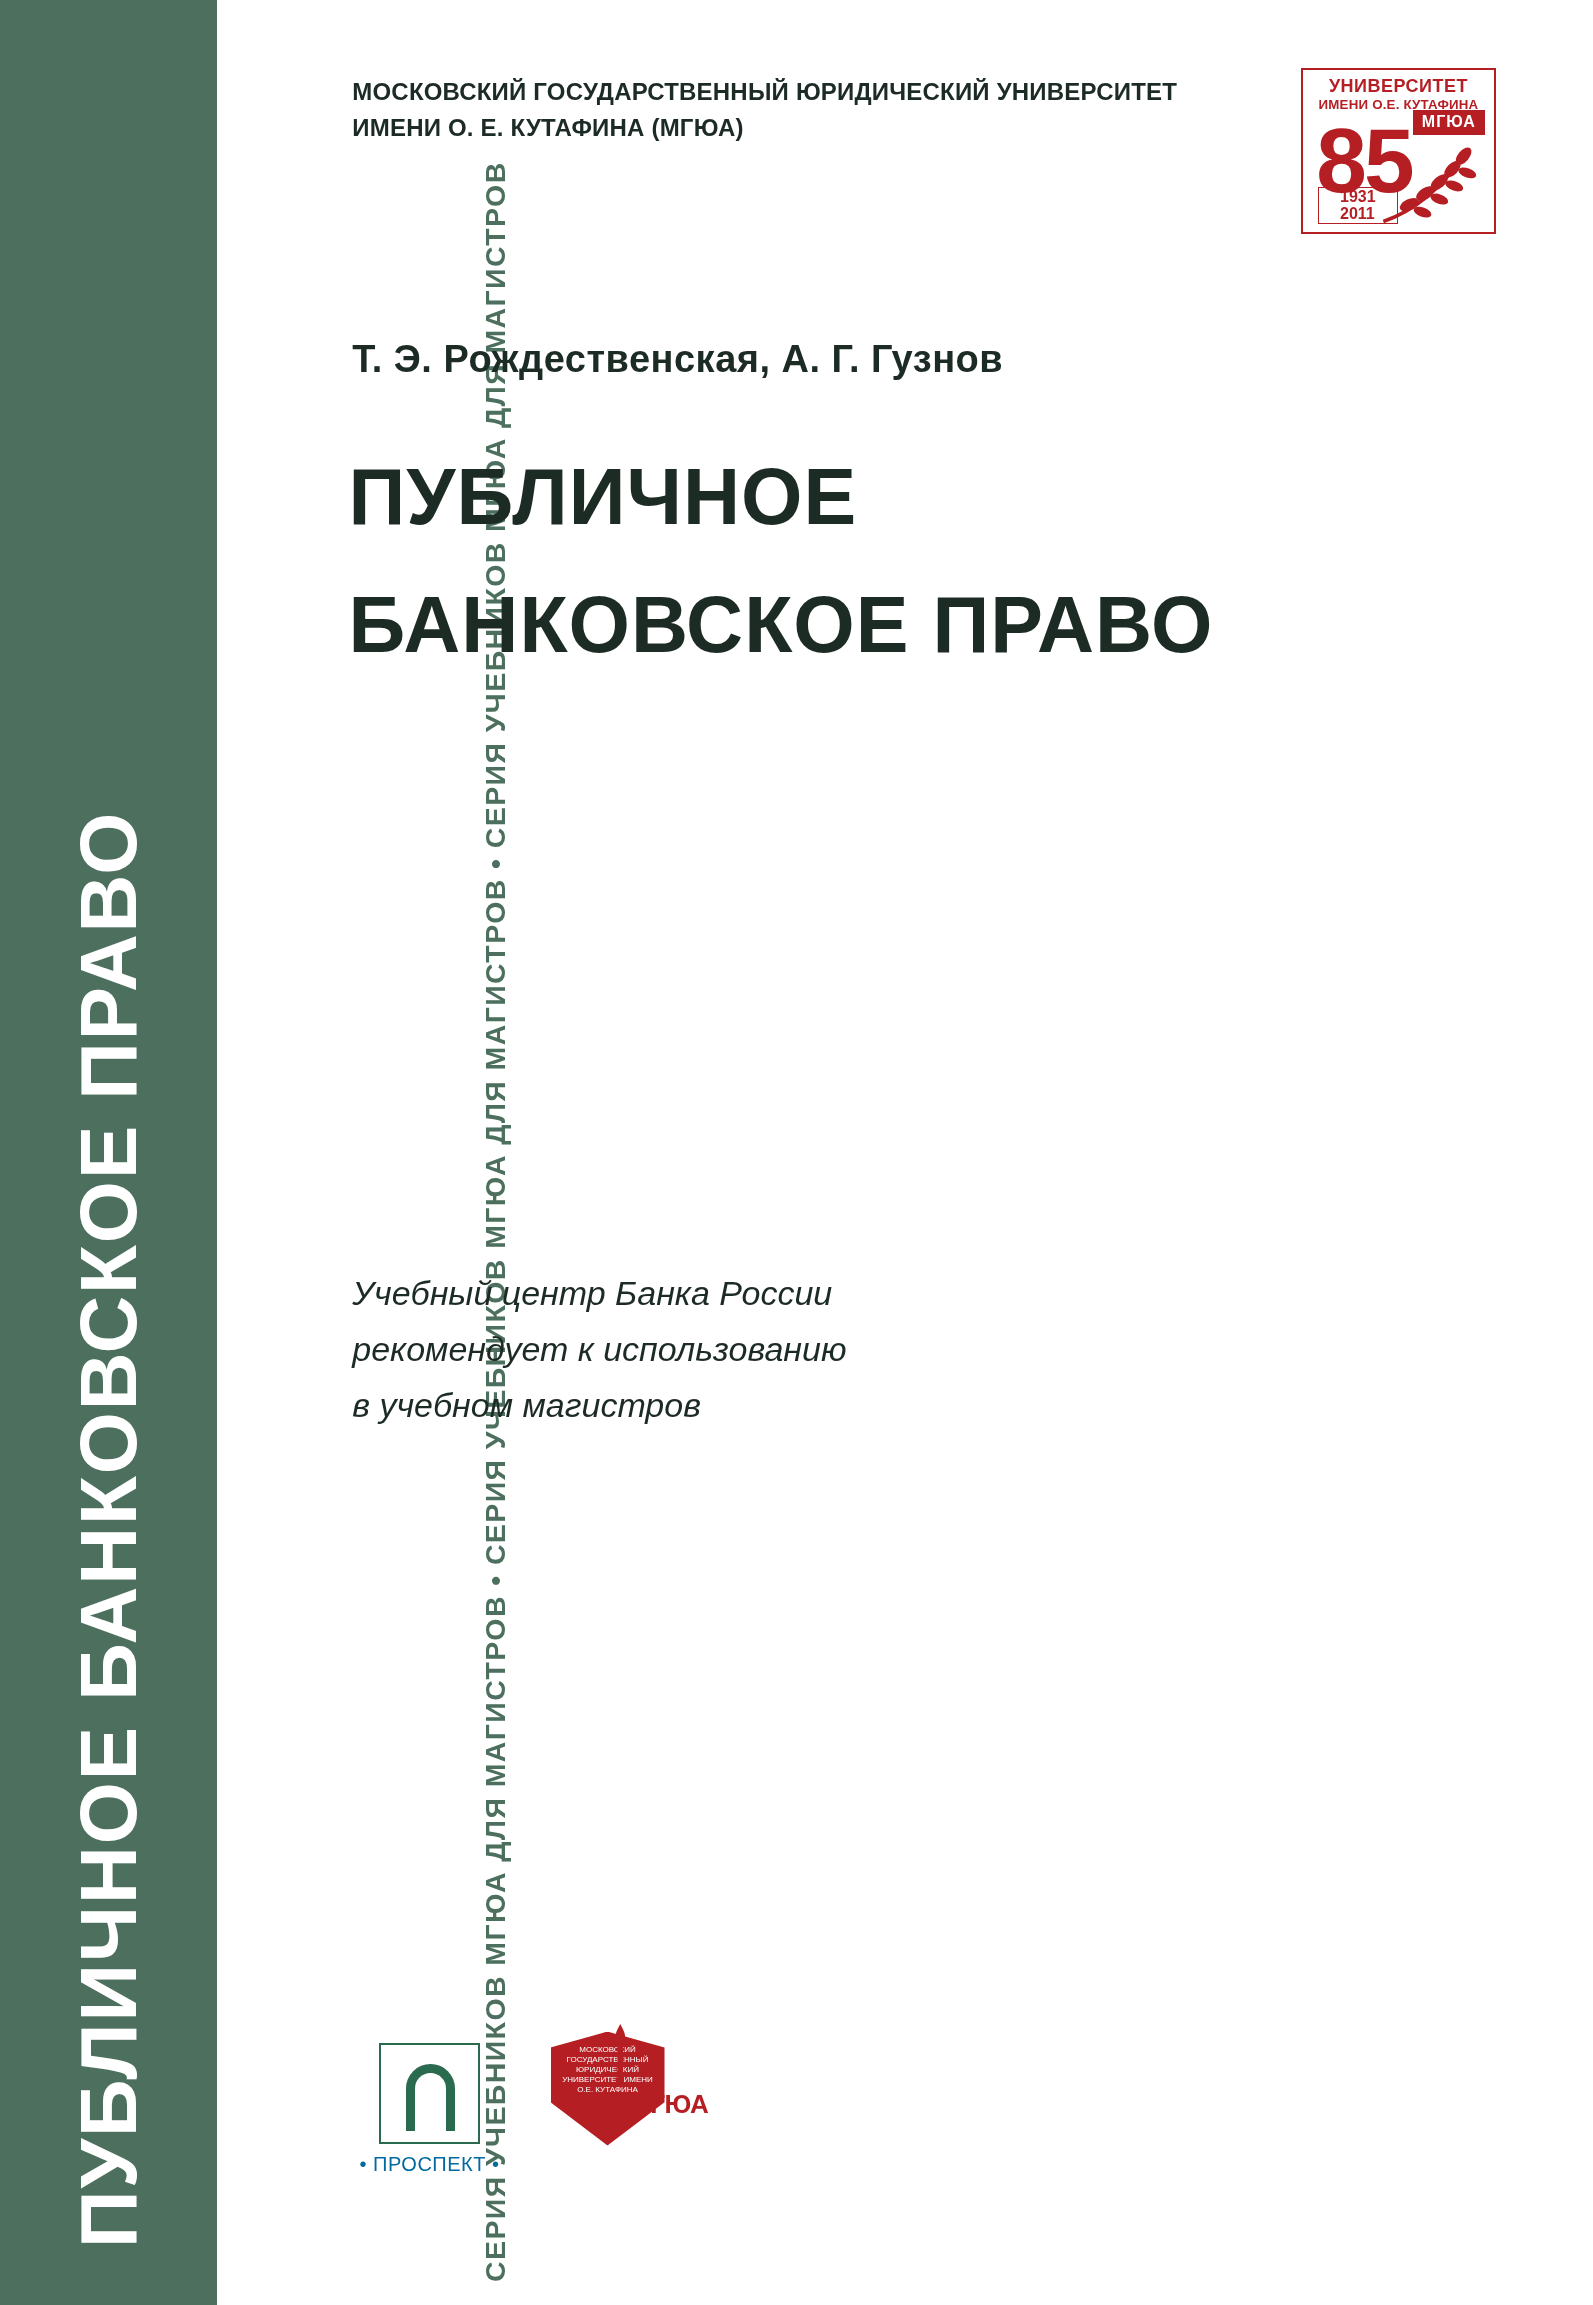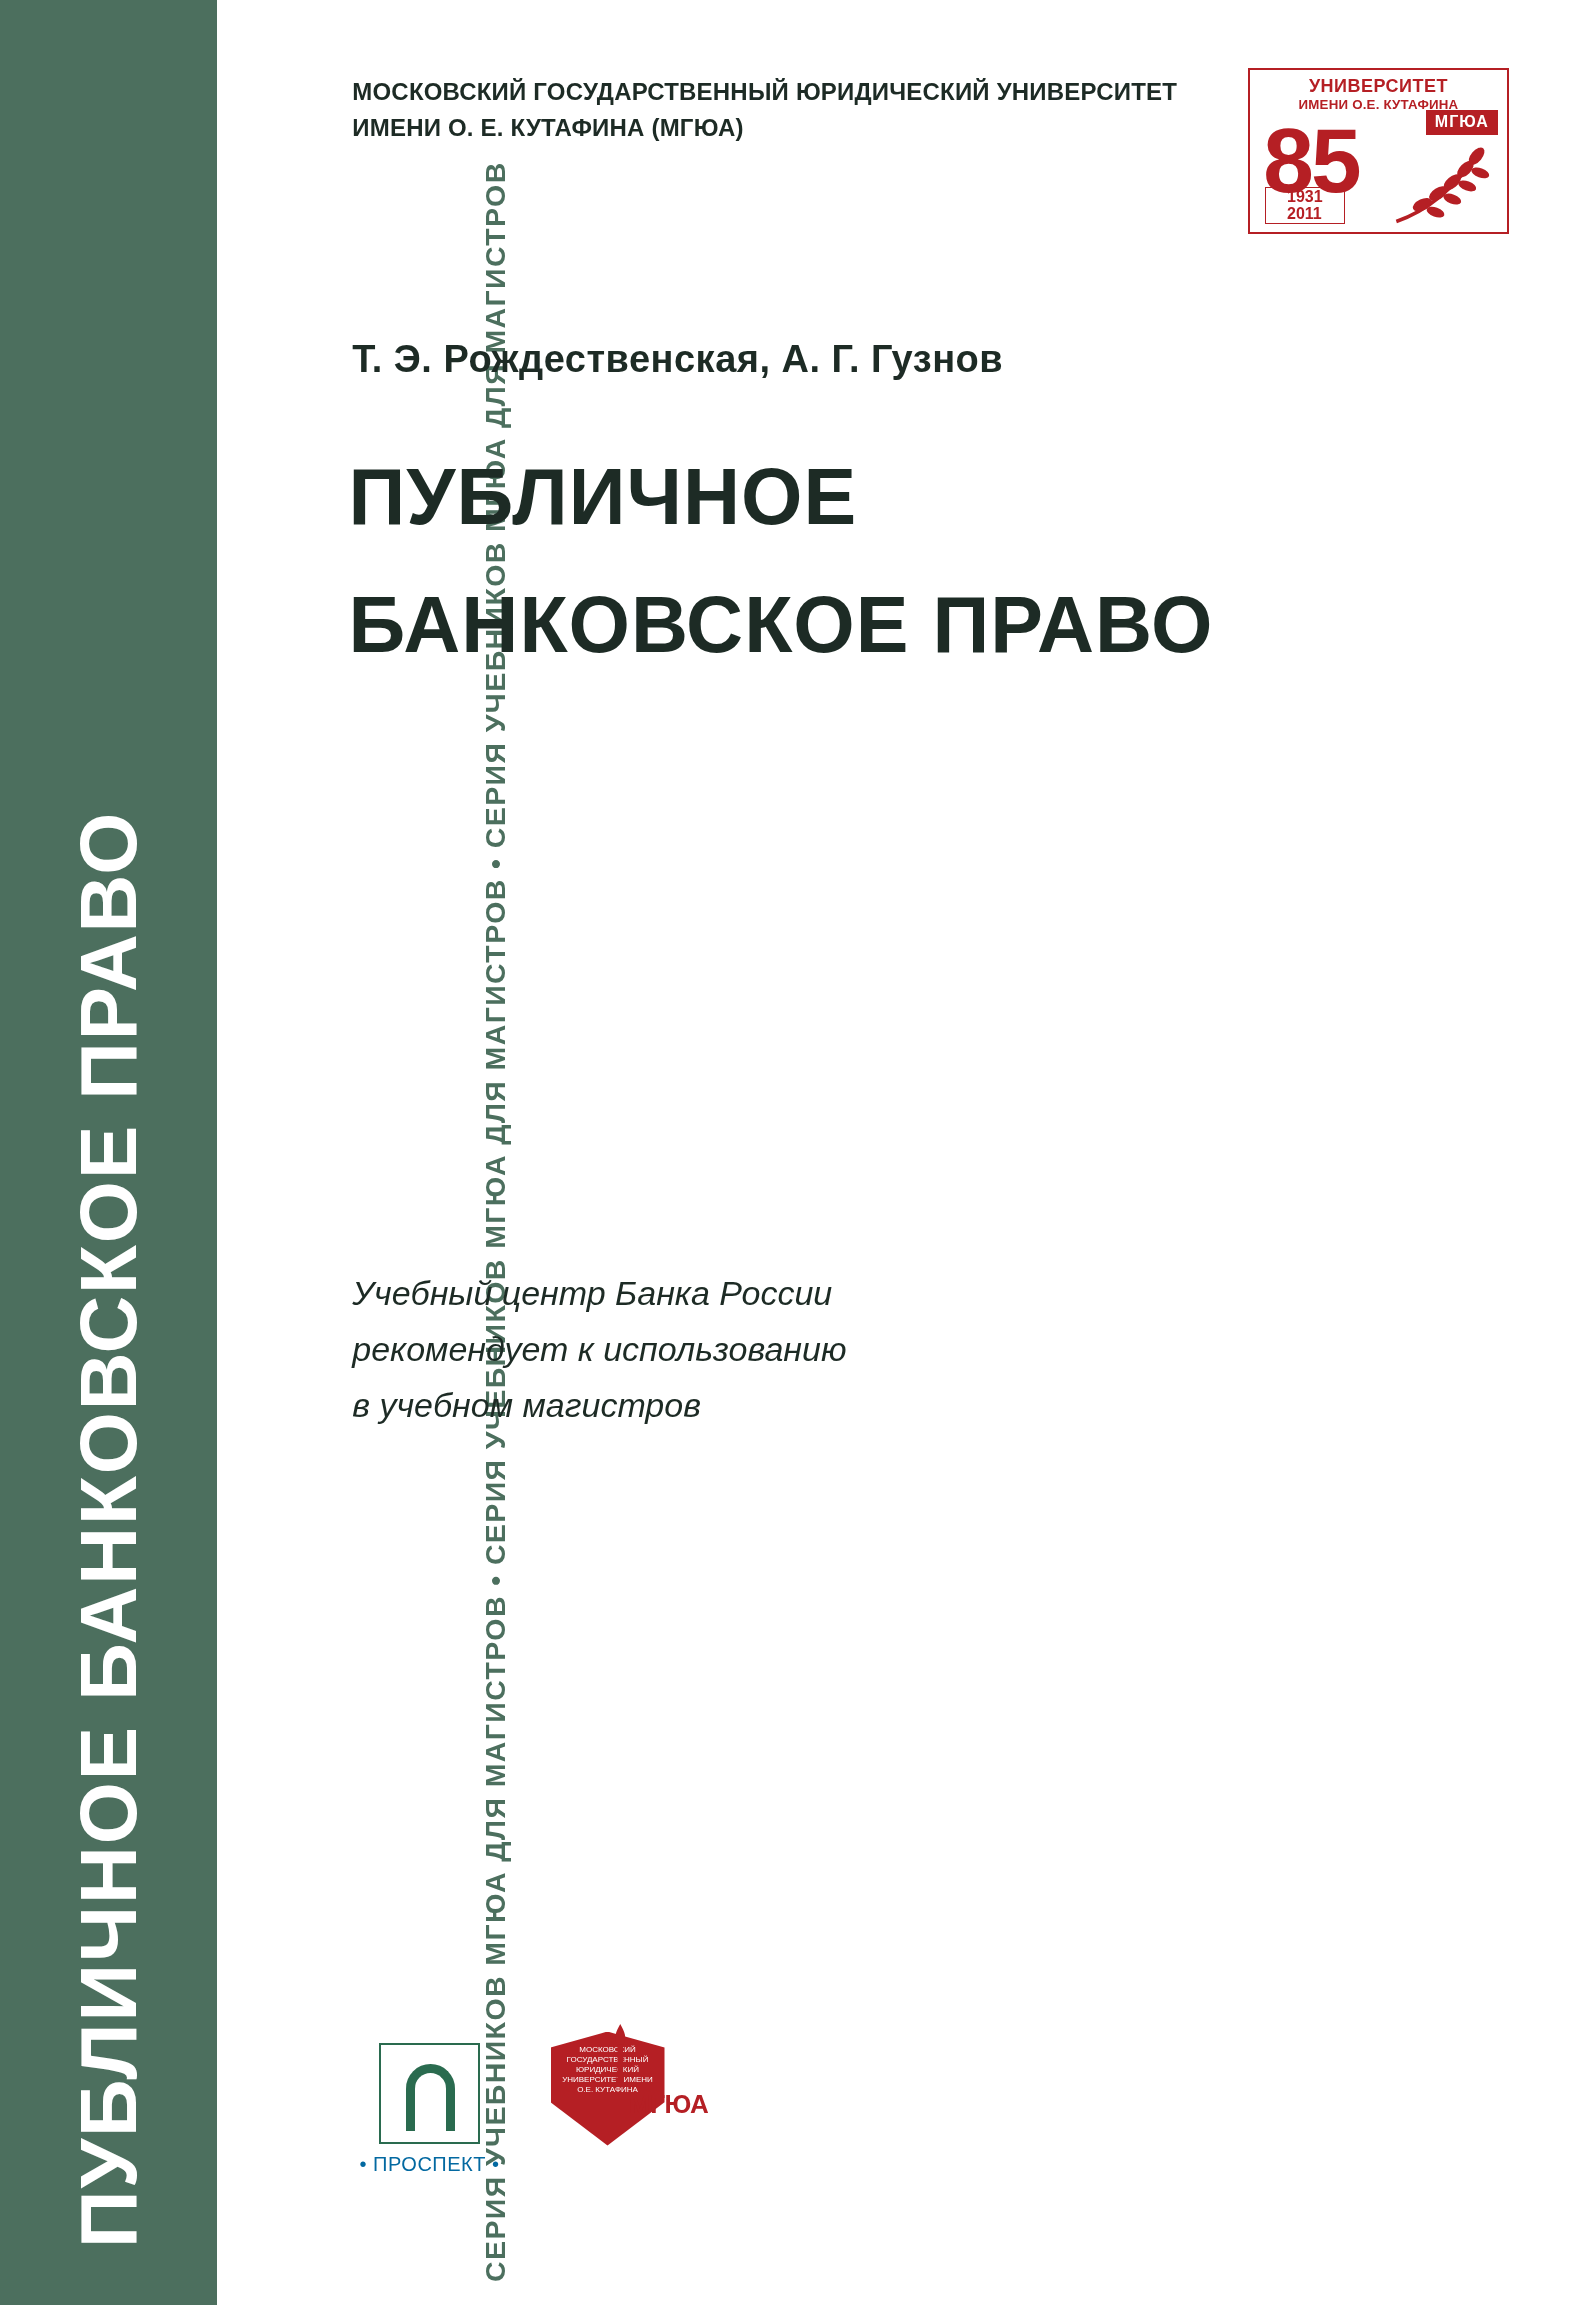--- a/index.html
+++ b/index.html
@@ -153,23 +153,23 @@
   .recommend div {
     color: #1d2b25;
     font-size: 34px;
     font-style: italic;
     line-height: 1.65;
   }
 
   
   .emblem {
     position: absolute;
-    left: 909px;
+    left: 962px;
     top: 68px;
-    width: 261px;
+    width: 195px;
     height: 166px;
     border: 2.9px solid #b51f24;
     box-sizing: border-box;
   }
   .emblem-top {
     position: absolute;
     left: 0;
     top: 0;
     width: 100%;
     text-align: center;

